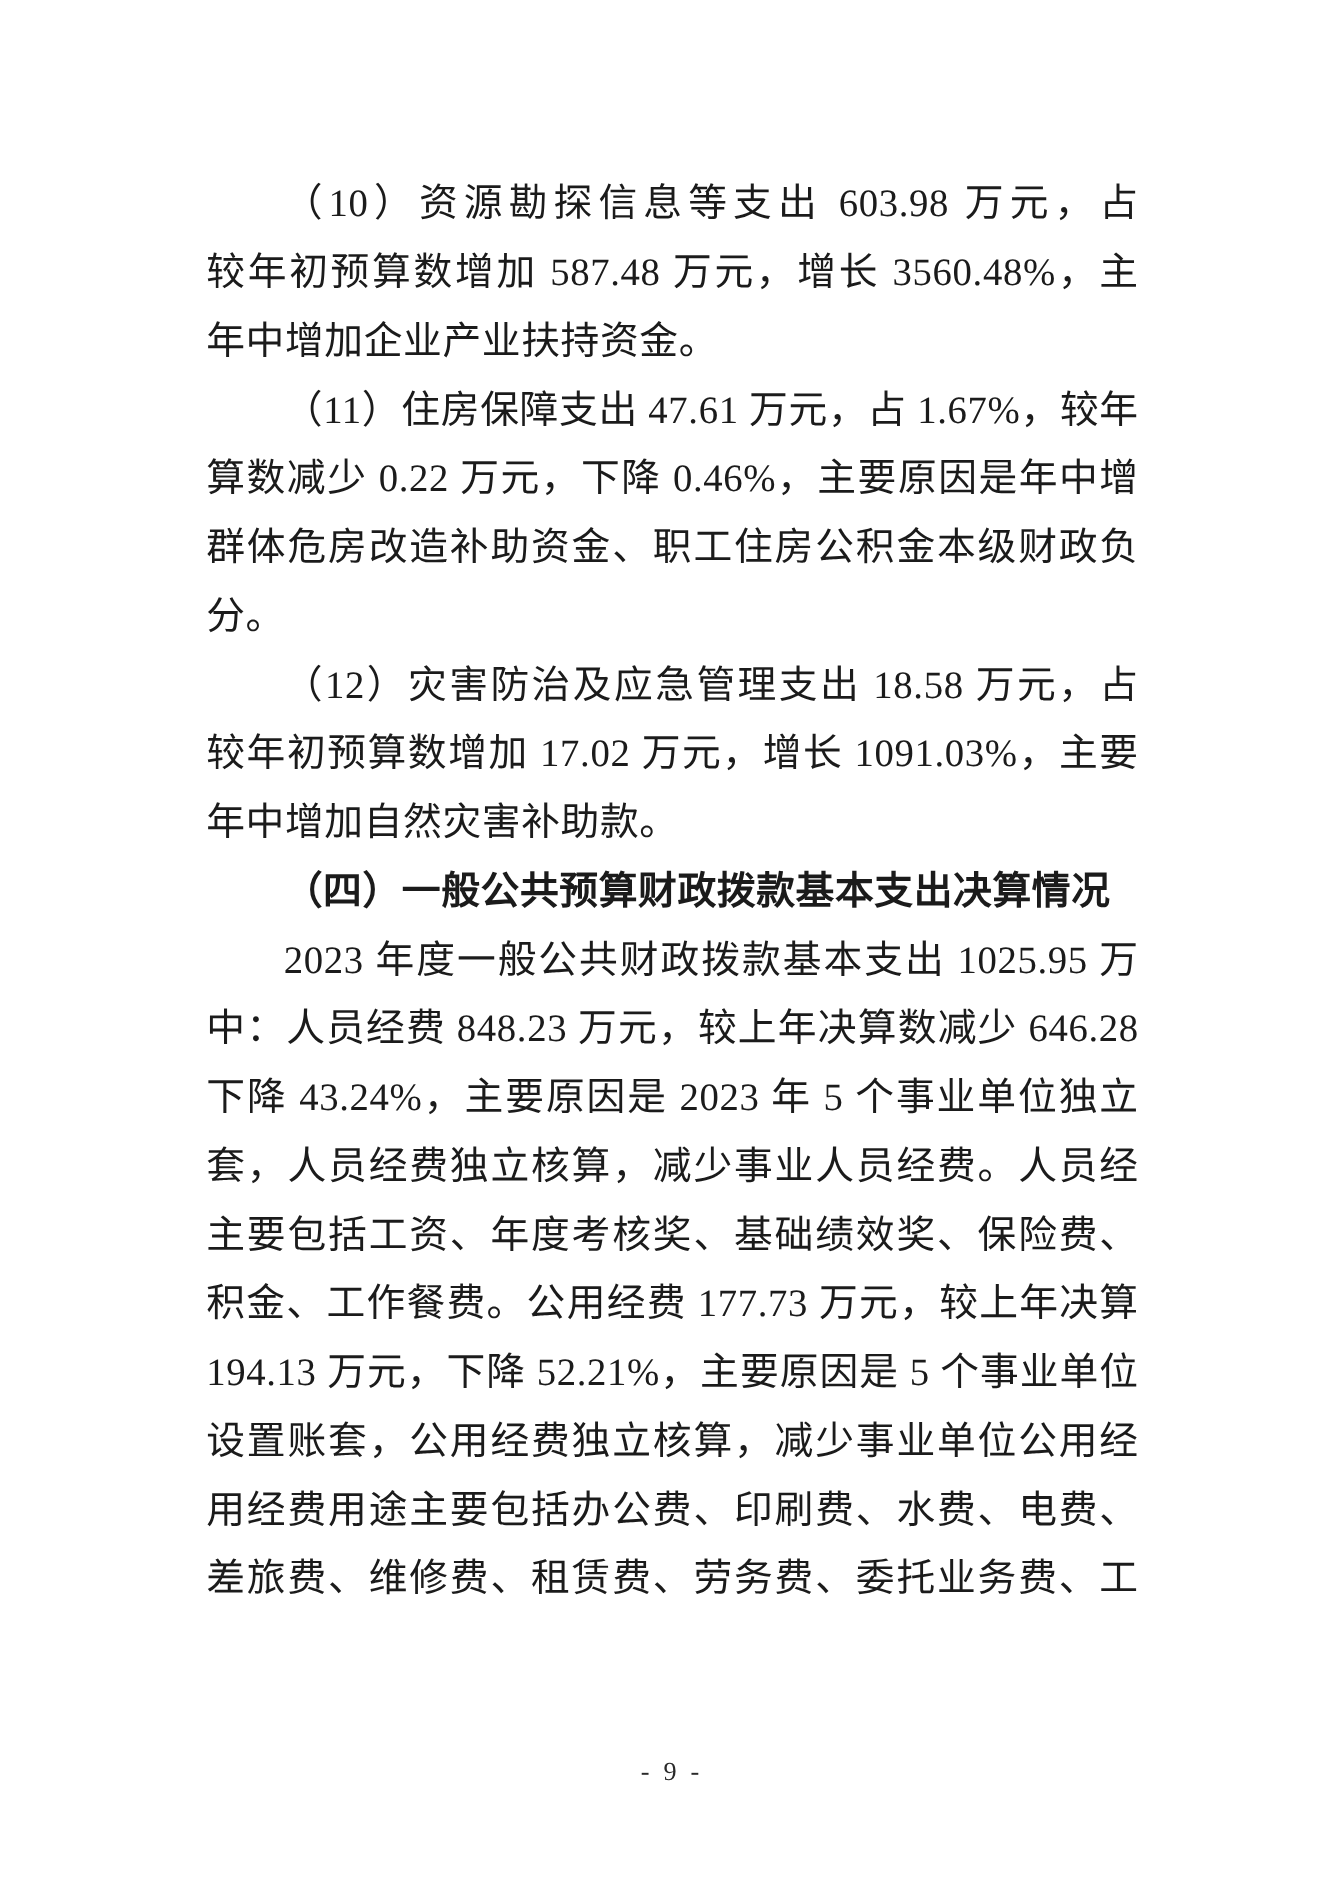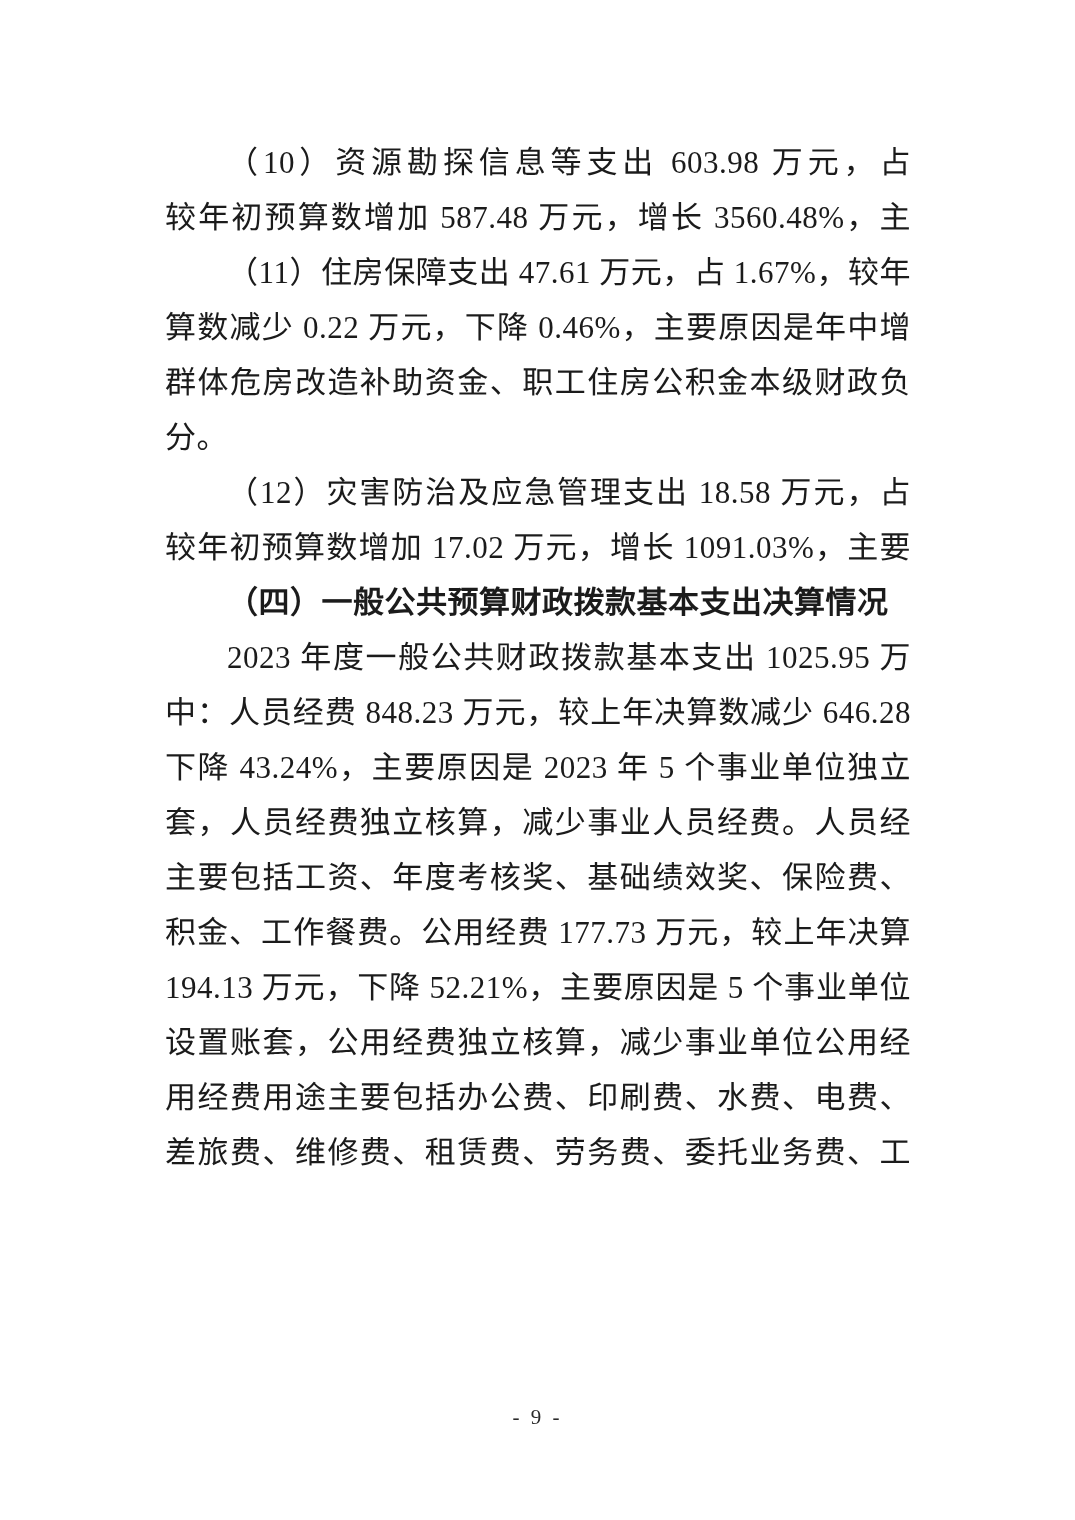--- a/index.html
+++ b/index.html
@@ -59,32 +59,34 @@
 </style>
 </head>
 <body>
 
 <div class="page">
   <div class="content">
 
     <section>
       <div class="ln first">（10）资源勘探信息等支出 603.98 万元，占 21.17%，</div>
       <div class="ln">较年初预算数增加 587.48 万元，增长 3560.48%，主要原因是</div>
+      <div class="ln last">年中增加企业产业扶持资金。</div>
     </section>
 
     <section>
       <div class="ln first">（11）住房保障支出 47.61 万元，占 1.67%，较年初预</div>
       <div class="ln">算数减少 0.22 万元，下降 0.46%，主要原因是年中增加困难</div>
       <div class="ln">群体危房改造补助资金、职工住房公积金本级财政负担部</div>
       <div class="ln last">分。</div>
     </section>
 
     <section>
       <div class="ln first">（12）灾害防治及应急管理支出 18.58 万元，占 0.65%，</div>
       <div class="ln">较年初预算数增加 17.02 万元，增长 1091.03%，主要原因是</div>
+      <div class="ln last">年中增加自然灾害补助款。</div>
     </section>
 
     <h2 class="heading">（四）一般公共预算财政拨款基本支出决算情况说明</h2>
 
     <section>
       <div class="ln first">2023 年度一般公共财政拨款基本支出 1025.95 万元。其</div>
       <div class="ln">中：人员经费 848.23 万元，较上年决算数减少 646.28 万元，</div>
       <div class="ln">下降 43.24%，主要原因是 2023 年 5 个事业单位独立设置账</div>
       <div class="ln">套，人员经费独立核算，减少事业人员经费。人员经费用途</div>
       <div class="ln">主要包括工资、年度考核奖、基础绩效奖、保险费、住房公</div>

